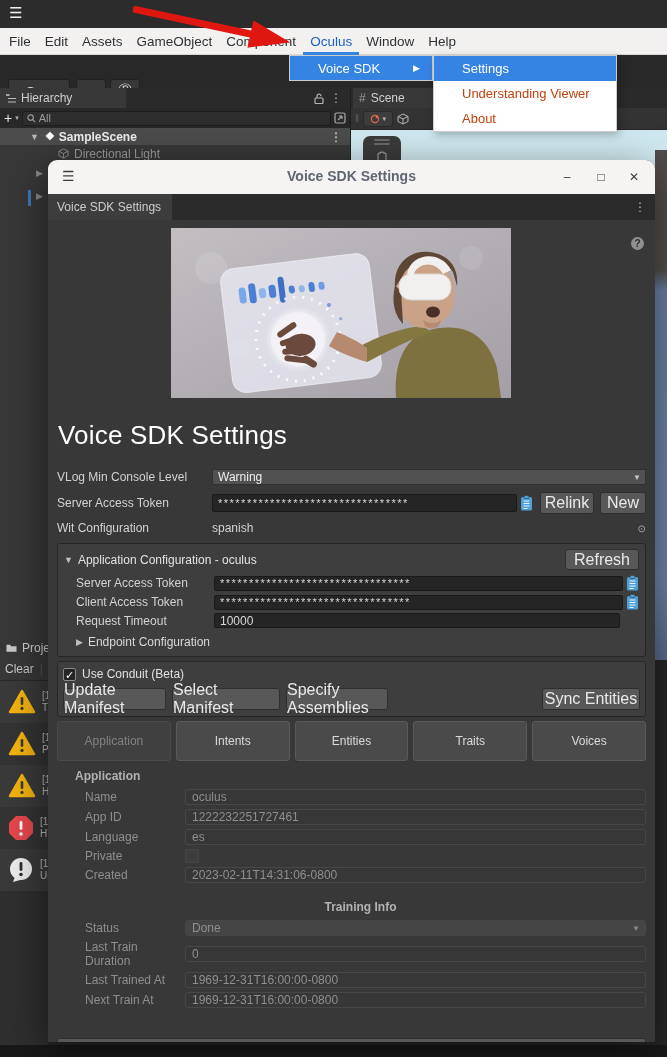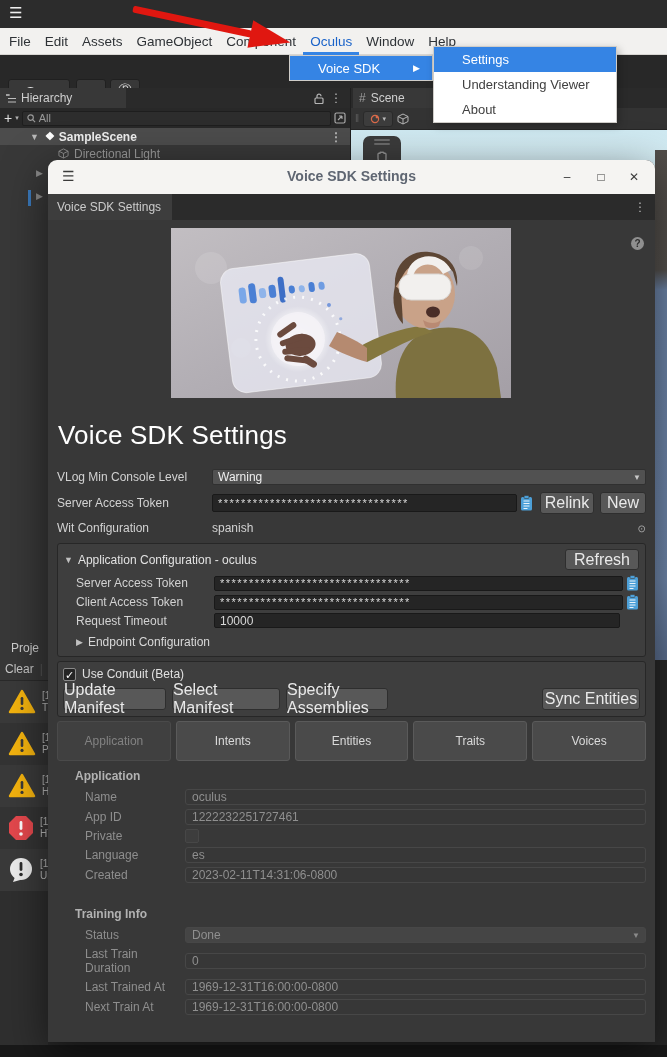--- a/index.html
+++ b/index.html
@@ -17,21 +17,21 @@
 
   .toolbar { position:absolute; left:0; top:55px; width:667px; height:33px; background:#282828; }
   .tb-btn { position:absolute; top:24px; height:22px; background:#383838; border:1px solid #202020; border-radius:3px;
             color:#cfcfcf; font-size:12px; display:flex; align-items:flex-end; justify-content:center; gap:0; }
   .avatar-circle { width:13px; height:13px; border-radius:50%; background:#e6e6e6; display:flex; align-items:center; justify-content:center; }
 
   
   .hierarchy { position:absolute; left:0; top:88px; width:350px; height:549px; background:#383838; }
   .panel-tabrow { height:20px; background:#2a2a2a; position:relative; }
   .panel-tab { position:absolute; left:0; top:0; height:20px; background:#383838; color:#cfcfcf; font-size:12px;
-               display:flex; align-items:center; gap:5px; padding:0 25px 0 6px; }
+               display:flex; align-items:center; gap:5px; padding:0 14px 0 6px; }
   .h-filterrow { height:20px; background:#282828; display:flex; align-items:center; padding:0 4px; gap:3px; }
   .h-search { flex:1; height:15px; background:#2d2d2d; border:1px solid #1e1e1e; border-radius:2px;
               display:flex; align-items:center; gap:3px; padding:0 4px; color:#9a9a9a; font-size:11px; }
   .h-row { height:17px; display:flex; align-items:center; font-size:12px; color:#c8c8c8; position:relative; }
   .h-row.sel { background:#4c4c4c; color:#eee; font-weight:bold; }
   .tiny-arrow { font-size:9px; color:#b8b8b8; }
   .sel-bar { position:absolute; left:28px; top:102px; width:3px; height:16px; background:#3a79bb; }
   .ghost-arrow { position:absolute; font-size:9px; color:#8a8a8a; }
 
   
@@ -55,23 +55,23 @@
   .console-list { position:absolute; left:0; top:681px; width:350px; }
   .c-entry { height:42px; display:flex; align-items:center; gap:6px; padding-left:8px; overflow:hidden; }
   .c-entry:nth-child(odd) { background:#3a3a3a; }
   .c-entry:nth-child(even) { background:#343434; }
   .c-lines { font-size:10px; color:#bdbdbd; line-height:12px; white-space:nowrap; }
   .console-below { position:absolute; left:0; top:891px; width:48px; height:154px; background:#2f2f2f; }
   .bottom-strip { position:absolute; left:0; top:1045px; width:667px; height:12px; background:#191919; }
 
   
   .menu-drop { position:absolute; left:289px; top:55px; width:144px; height:26px; background:#ffffff; border:1px solid #cfcdc9; z-index:50; }
-  .menu-row { height:24px; display:flex; align-items:center; font-size:13px; color:#404040; padding-left:28px; position:relative; }
+  .menu-row { height:24px; display:flex; align-items:center; font-size:13px; color:#c2410c; padding-left:28px; position:relative; }
   .menu-row.hl { background:#3584e4; color:#ffffff; }
-  .submenu { position:absolute; left:433px; top:46px; width:184px; height:77px; background:#ffffff; border:1px solid #cfcdc9;
+  .submenu { position:absolute; left:433px; top:55px; width:184px; height:77px; background:#ffffff; border:1px solid #cfcdc9;
              box-shadow:2px 3px 8px rgba(0,0,0,.25); z-index:50; }
   .submenu .menu-row { height:25px; }
   .sub-arrow { position:absolute; right:12px; font-size:9px; }
 
   
   .win { position:absolute; left:48px; top:160px; width:607px; height:882px; z-index:40;
          border-radius:9px 9px 0 0; box-shadow:0 12px 44px rgba(0,0,0,.55); overflow:hidden; background:#383838; }
   .win-titlebar { height:34px; background:#f5f4f2; position:relative; }
   .win-title { position:absolute; left:0; right:0; top:8px; text-align:center; font-size:14px; font-weight:bold; color:#5f6672; }
   .win-burger { position:absolute; left:14px; top:8px; font-size:14px; color:#3a3a3a; }
@@ -514,37 +514,37 @@
             <span>oculus</span>
           </div>
       </div>
       <div class="dis-row">
         <span class="dis-label">App ID</span>
         <div class="dis-field">
             <span>1222232251727461</span>
           </div>
       </div>
       <div class="dis-row">
+        <span class="dis-label">Language</span>
+        <div class="dis-field">
+            <span>es</span>
+          </div>
+      </div>
+      <div class="dis-row">
         <span class="dis-label">Private</span>
         <span class="dis-check"></span>
       </div>
       <div class="dis-row">
-        <span class="dis-label">Language</span>
-        <div class="dis-field">
-            <span>es</span>
-          </div>
-      </div>
-      <div class="dis-row">
         <span class="dis-label">Created</span>
         <div class="dis-field">
             <span>2023-02-11T14:31:06-0800</span>
           </div>
       </div>
 
-      <div class="sec-title" style="margin-top:24px;">Training Info</div>
+      <div class="sec-title" style="margin-top:17px;text-align:center;">Training Info</div>
       <div class="dis-row">
         <span class="dis-label">Status</span>
         <div class="dis-field lighter">
           <span>Done</span>
           <span style="position:absolute; right:5px; font-size:8px; color:#8a8a8a;">▼</span>
         </div>
       </div>
       <div class="dis-row">
         <span class="dis-label">Last Train Duration</span>
         <div class="dis-field">

